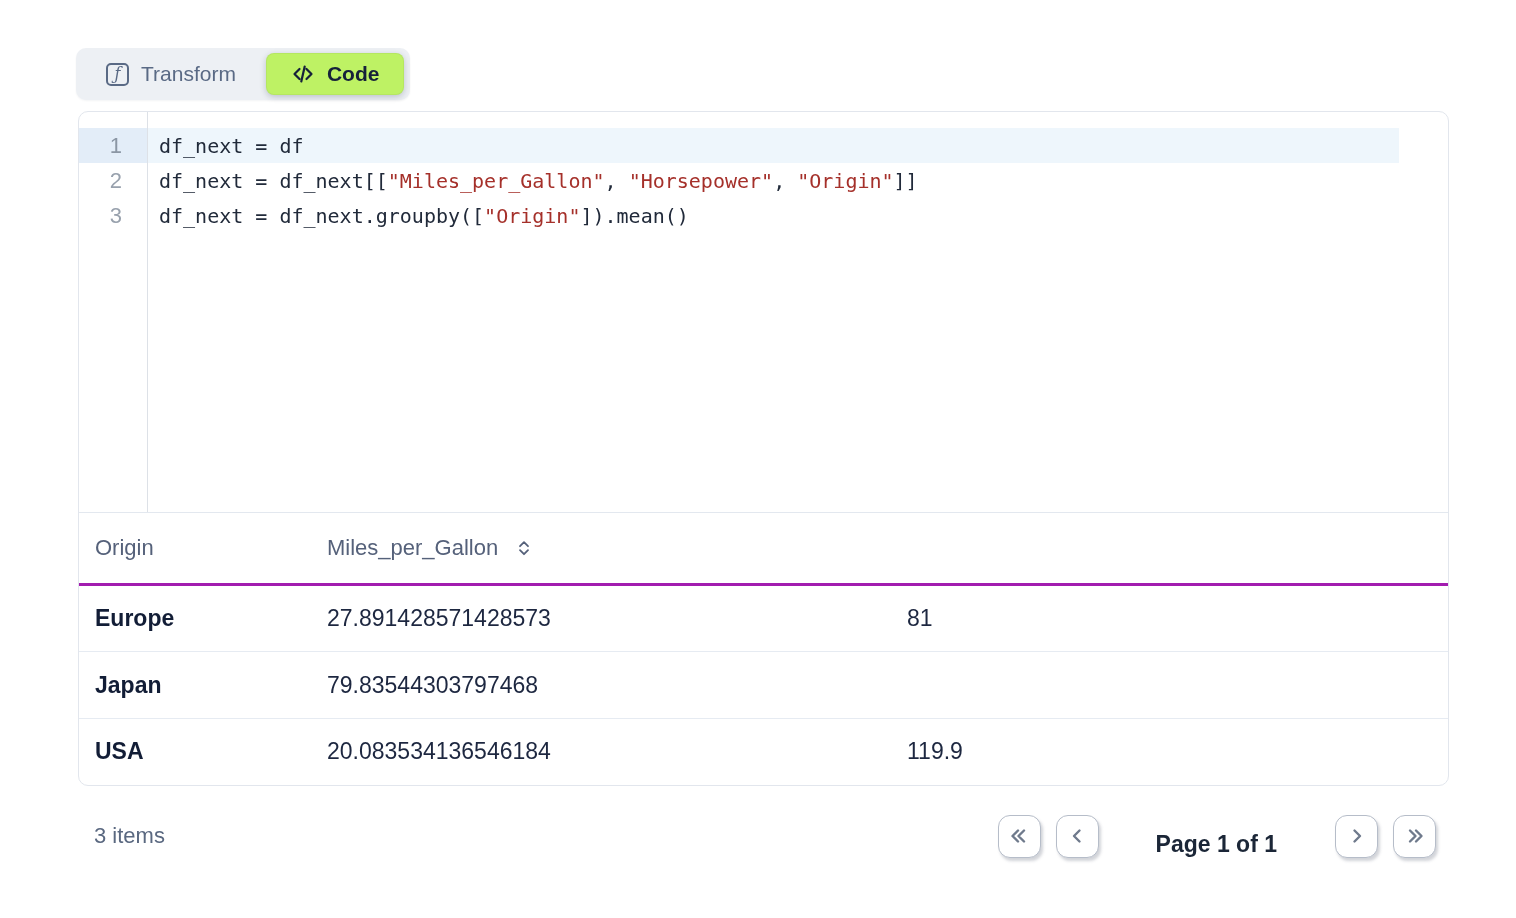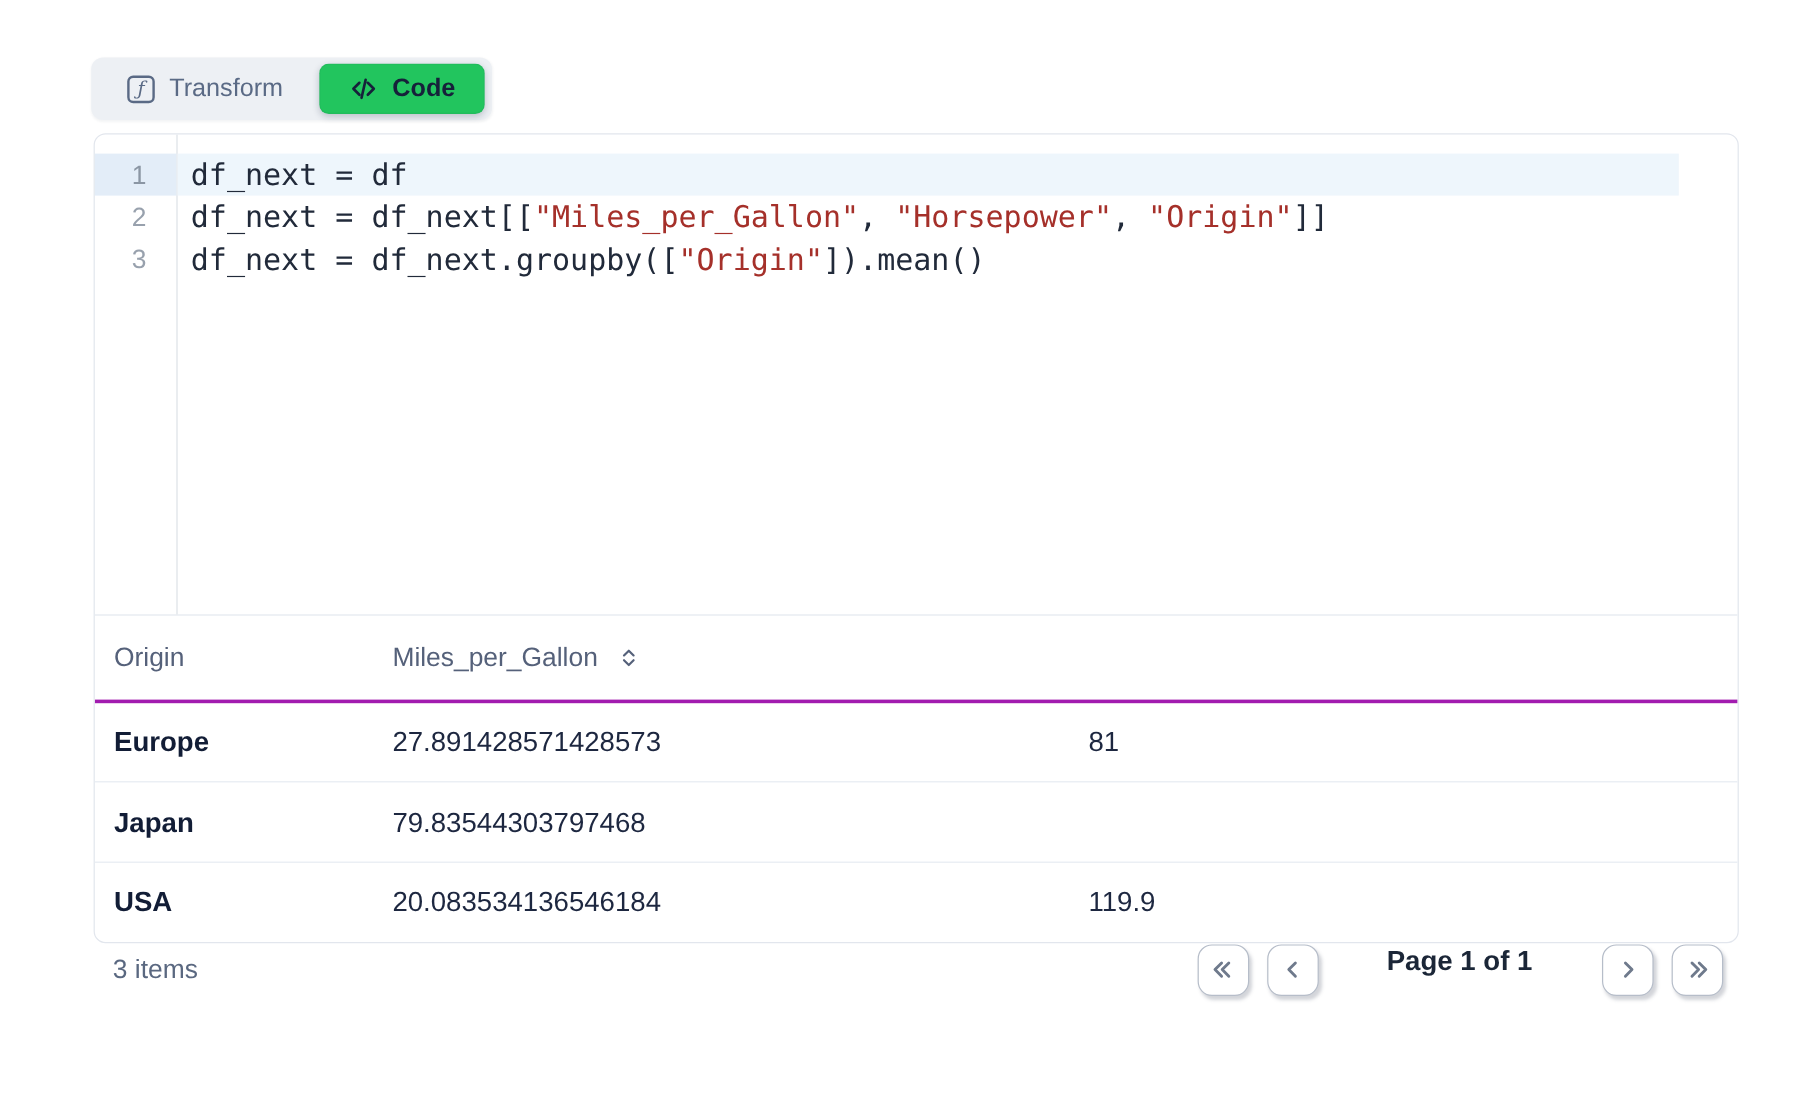--- a/index.html
+++ b/index.html
@@ -8,21 +8,21 @@
   .stage { position:relative; width:1516px; height:918px; }
 
   
   .tabbar { position:absolute; left:76px; top:48px; height:52px;
             background:#edf0f4; border-radius:10px; display:flex;
             align-items:center; padding:0 6px; gap:6px;
             box-shadow:0 1px 2px rgba(25,35,60,0.05); }
   .tab { display:flex; align-items:center; gap:12px; height:42px;
          padding:0 24px; border-radius:8px; font-size:21px; cursor:pointer; }
   .tab-inactive { color:#5a6a85; font-weight:500; }
-  .tab-active { background:#22c55e; color:#16213a; font-weight:700;
+  .tab-active { background:#bef264; color:#16213a; font-weight:700;
                 border:1px solid rgba(20,30,60,0.05);
                 box-shadow:0 2px 6px rgba(20,30,60,0.22); }
   .fn-icon { width:23px; height:23px; border:2px solid currentColor;
              border-radius:5px; display:flex; align-items:center;
              justify-content:center; font-family:"DejaVu Serif", serif;
              font-style:italic; font-size:16px; line-height:1; }
   .icon svg { display:block; }
 
   
   .panel { position:absolute; left:78px; top:111px; width:1371px; height:675px;
@@ -32,43 +32,43 @@
   
   .editor { height:402px; display:flex; border-bottom:1px solid #e3e8ef; }
   .gutter-col { width:69px; border-right:1px solid #dde1e7; padding-top:16px;
                 flex:none; }
   .gutter-num { height:35.33px; display:flex; align-items:center;
                 justify-content:flex-end; padding-right:25px;
                 color:#98a1ad; font-size:22px; }
   .code-col { flex:1; padding-top:16px; }
   .code-line { height:35.33px; display:flex; align-items:center;
                padding-left:11px; margin-right:49px; white-space:pre;
-               font-family:"DejaVu Sans Mono", monospace; font-size:25px;
+               font-family:"DejaVu Sans Mono", monospace; font-size:20px;
                color:#212a3a; cursor:text; }
   .code-line.active { background:#eef6fc; }
   .gutter-num.active { background:#e3edf8; color:#8b96a4; }
   .tok-string { color:#a5302a; }
 
   
   .thead { display:grid; grid-template-columns:232px 580px 1fr;
            align-items:center; height:73px; padding-left:16px;
            border-bottom:3px solid #a21caf; color:#55617a; font-size:22px; }
   .th { display:flex; align-items:center; gap:15px; }
   .th .icon { color:#55617a; cursor:pointer; }
   .trow { display:grid; grid-template-columns:232px 580px 1fr;
           align-items:center; height:66.3px; padding-left:16px;
           border-bottom:1px solid #e6ebf2; font-size:23px; color:#1d2740; }
   .trow:last-child { border-bottom:none; }
   .cell-origin { font-weight:700; color:#121d36; }
 
   
-  .footer { position:absolute; left:78px; top:780px; width:1358px; height:56px;
+  .footer { position:absolute; left:78px; top:808px; width:1358px; height:56px;
             display:flex; align-items:center; justify-content:space-between; }
   .items-count { margin-left:16px; font-size:22px; color:#5a6880; }
-  .pager { display:flex; align-items:flex-start; }
+  .pager { display:flex; align-items:flex-end; }
   .pbtn { width:43px; height:43px; border:1.5px solid #b6bdc9; border-radius:12px;
           background:#ffffff; display:flex; align-items:center; justify-content:center;
           color:#6f7a8c; cursor:pointer;
           box-shadow:2px 3px 3px rgba(107,114,128,0.30); }
   .pbtn + .pbtn { margin-left:15px; }
   .page-label { margin:0 58px 0 57px; font-size:23px; font-weight:600;
                 color:#1b2637; }
 </style>
 </head>
 <body>

